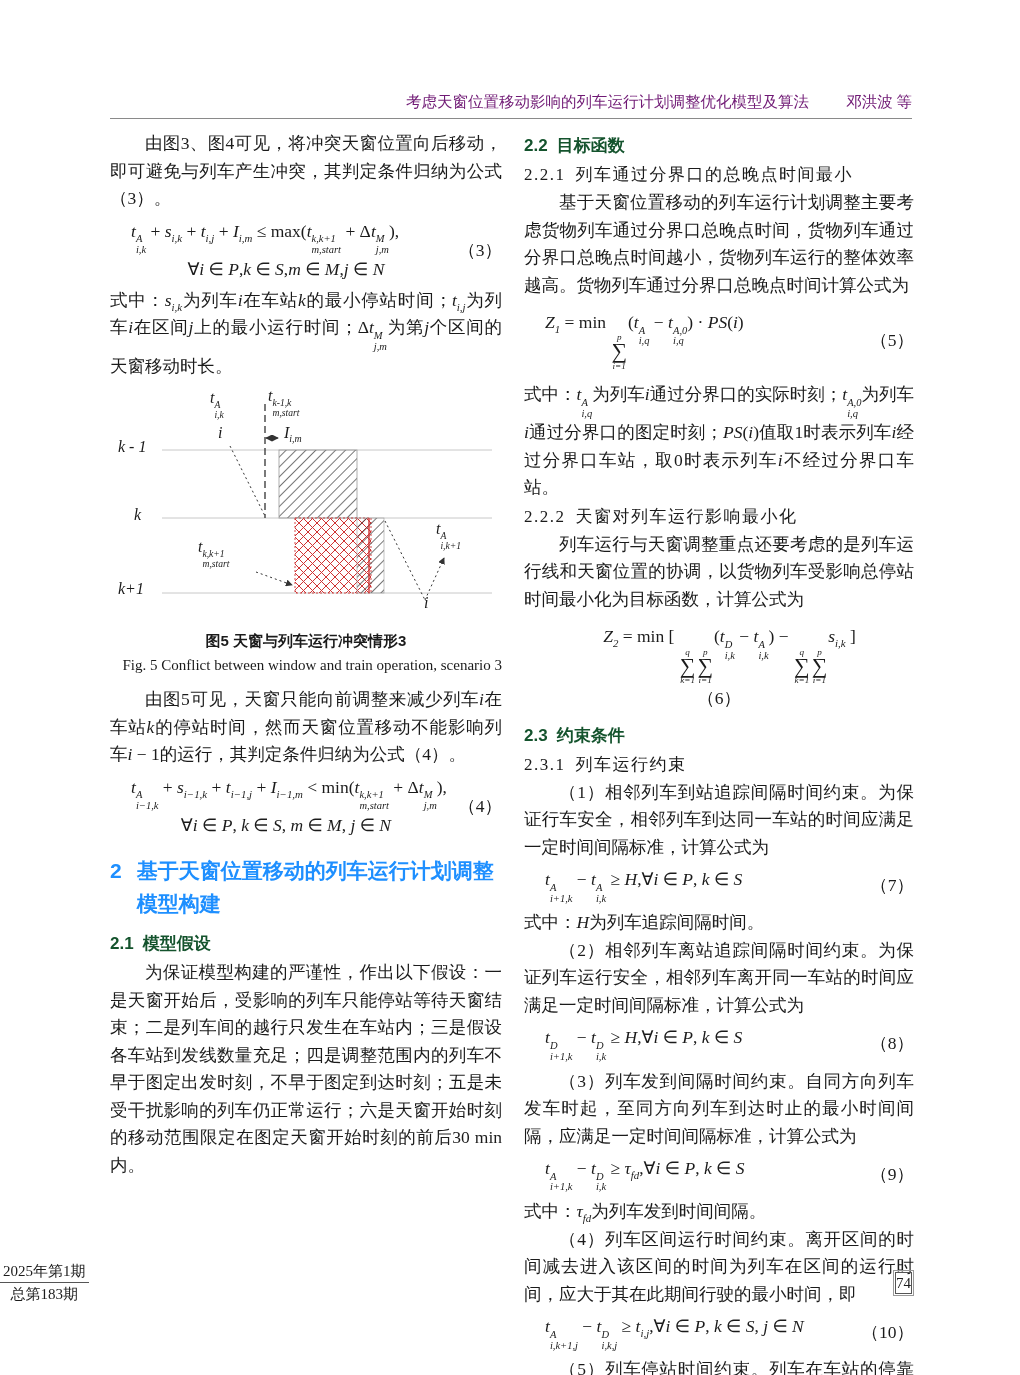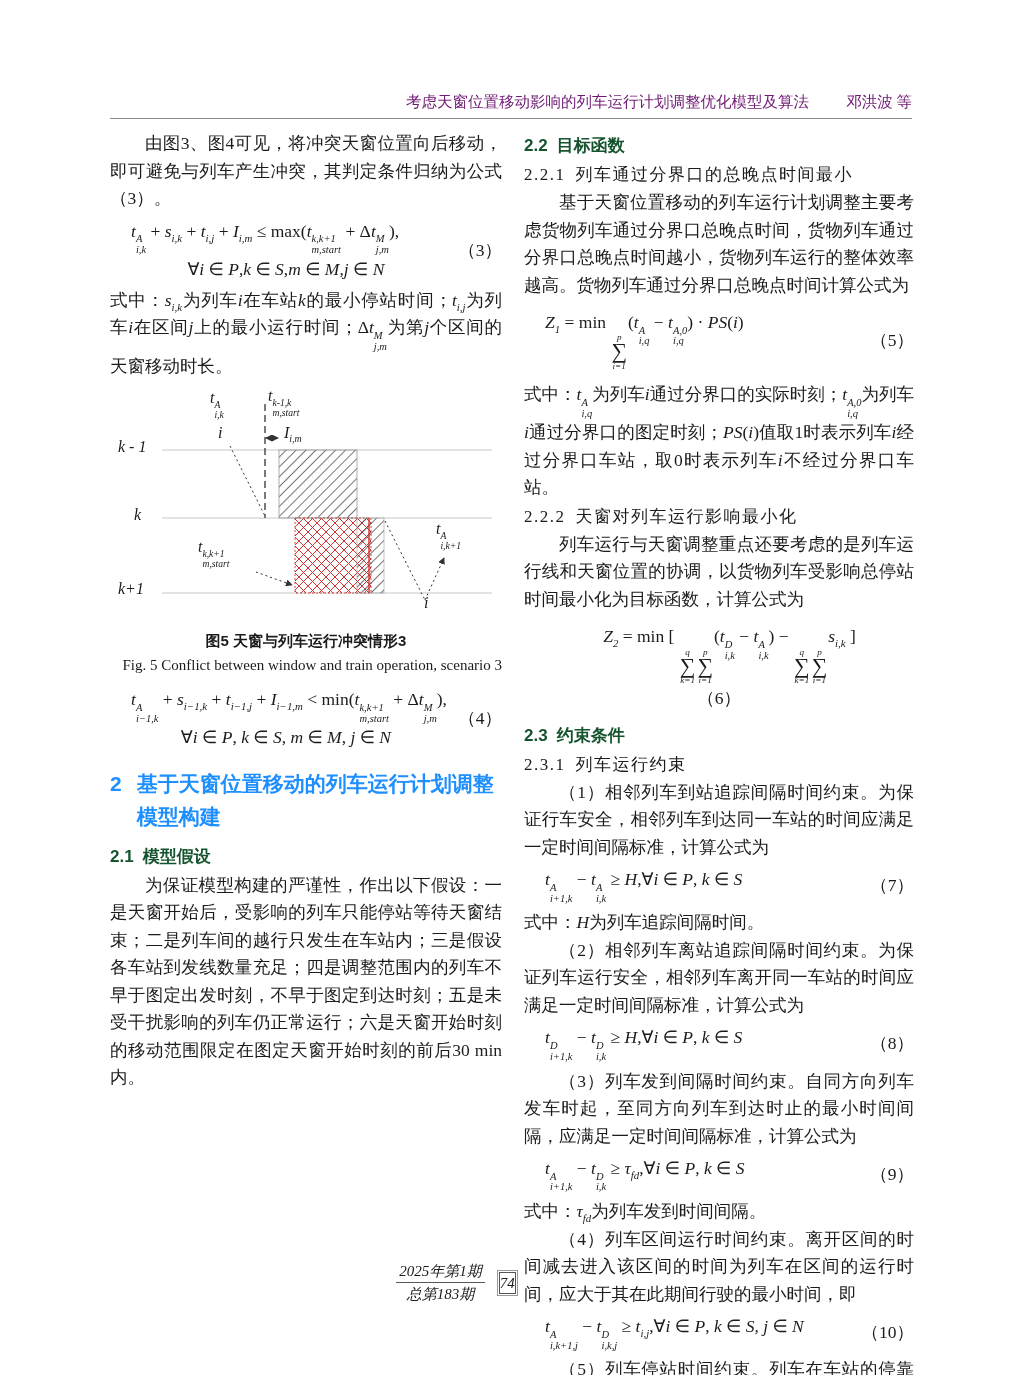--- a/index.html
+++ b/index.html
@@ -38,22 +38,22 @@
   .h2x{color:#14532d;font-family:"Liberation Sans",sans-serif;font-weight:bold;
        font-size:17px;line-height:27px;display:flex;gap:9px;margin:6px 0 2px;}
   .h3x{font-size:17px;line-height:27px;letter-spacing:1.5px;display:flex;gap:10px;margin:1px 0;}
   
   .fig{position:relative;width:392px;height:236px;margin:8px 0 0;}
   .flab{position:absolute;font-style:italic;font-size:16px;white-space:nowrap;}
   .capcn{text-align:center;font-family:"Liberation Sans",sans-serif;font-weight:bold;
          font-size:15px;margin-top:8px;}
   .capen{text-align:right;font-size:15px;margin:6px 0 12px;}
   
-  .footer{position:absolute;top:1262px;left:0;width:912px;display:flex;justify-content:center;
-          align-items:center;gap:10px;font-size:15px;font-style:italic;}
+  .footer{position:absolute;top:1262px;left:0;width:912px;display:flex;justify-content:space-between;
+          align-items:center;gap:10px;font-size:15px;}
   .fissue{text-align:center;}
   .fissue .top{border-bottom:1px solid #555;padding:0 3px 1px;}
   .fissue .bot{padding-top:2px;}
   .pagebox{border:1px solid #555;outline:1px solid #999;outline-offset:1px;
            padding:0 0;line-height:20px;margin-left:4px;}
 </style>
 </head>
 <body>
 
 <div class="hdr">
@@ -142,20 +142,21 @@
         </span></span>
     <span class="flab" style="left:326px;top:132px;"><i>t</i><span class="ss">
           <span class="u">A</span>
           <span class="d">i,k+1</span>
         </span></span>
     <span class="flab" style="left:314px;top:206px;"><i>i</i></span>
   </div>
   <div class="capcn">图5  天窗与列车运行冲突情形3</div>
   <div class="capen">Fig. 5 Conflict between window and train operation, scenario 3</div>
 
+  <p class="para">由图5可见，天窗只能向前调整来减少列车<i>i</i>在车站<i>k</i>的停站时间，然而天窗位置移动不能影响列车<i>i</i> − 1的运行，其判定条件归纳为公式（4）。</p>
 
   <div class="eq eq2">
     <div class="bd">
       <div class="l1"><i>t</i><span class="ss">
             <span class="u">A</span>
             <span class="d">i−1,k</span>
           </span> + <i>s</i><sub>i−1,k</sub> + <i>t</i><sub>i−1,j</sub> + <i>I</i><sub>i−1,m</sub> &lt; <span class="rm">min</span>(<i>t</i><span class="ss">
             <span class="u">k,k+1</span>
             <span class="d">m,start</span>
           </span> + Δ<i>t</i><span class="ss">

